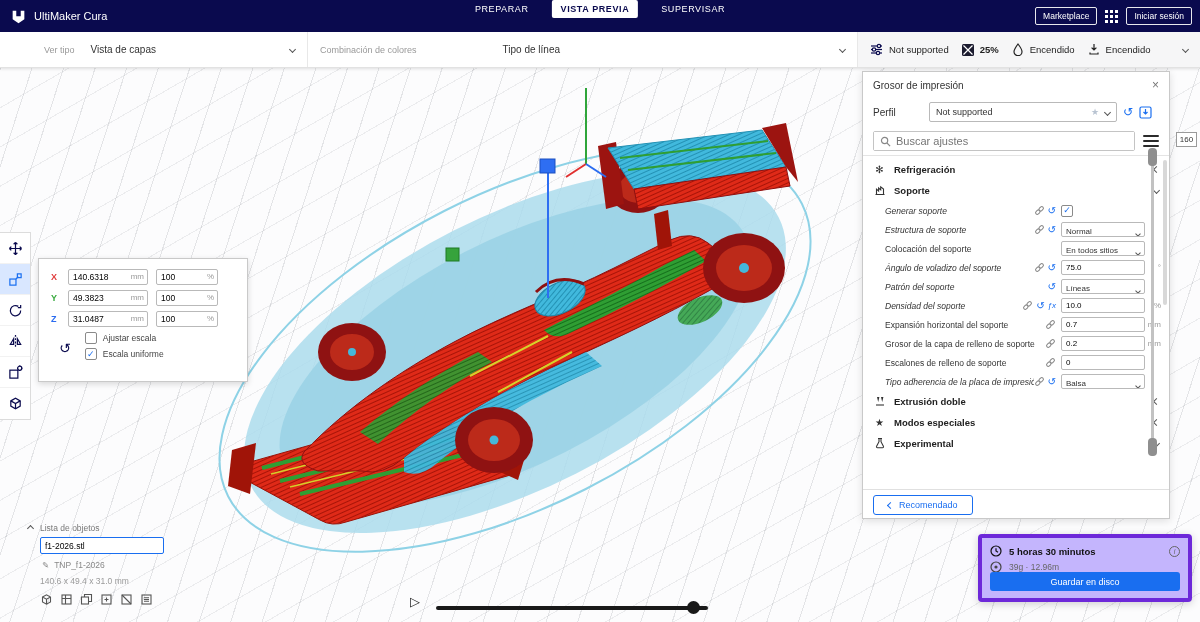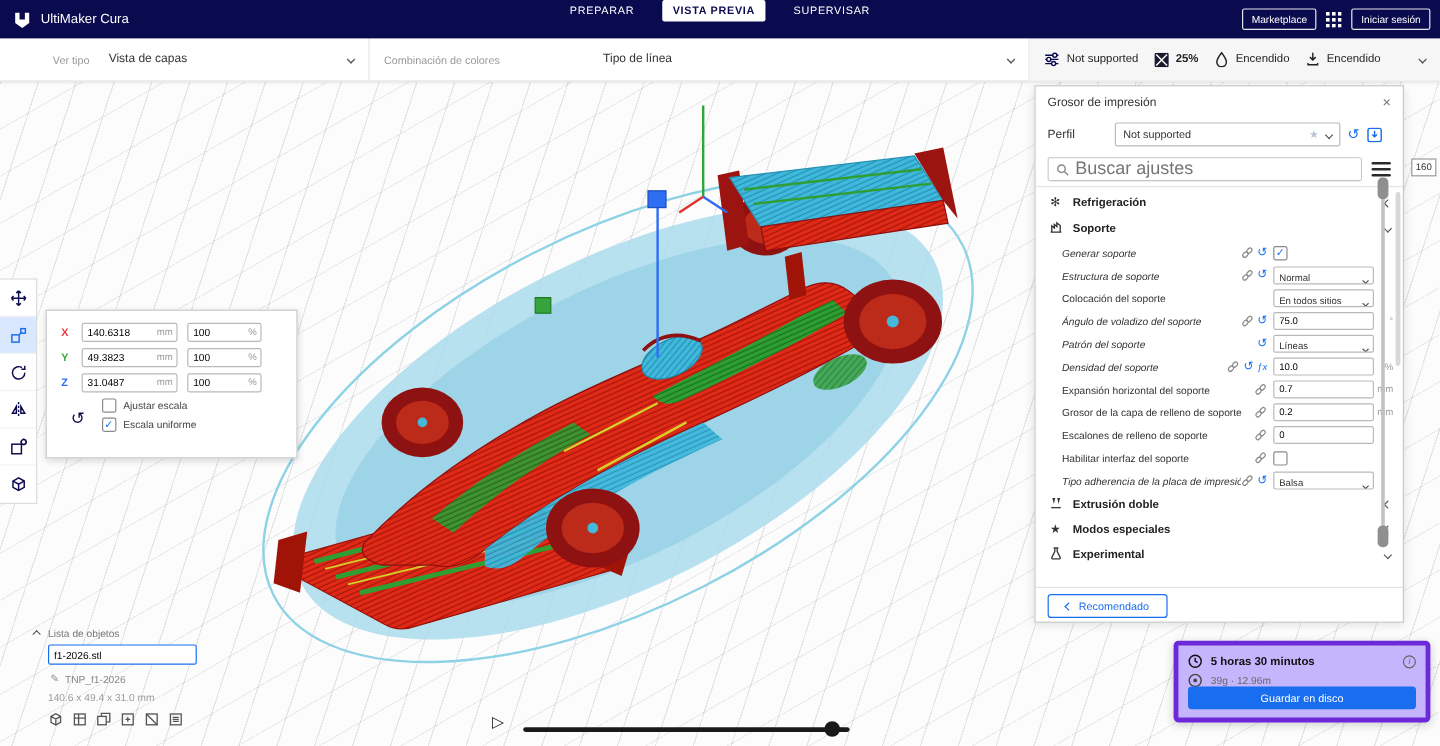--- a/index.html
+++ b/index.html
@@ -73,21 +73,21 @@
 .sp-title-text{font-size:10px;color:#333}
 .sp-close{color:#777;font-size:12px;line-height:1}
 .sp-profile{height:28px;display:flex;align-items:center;padding:0 10px;gap:6px}
 .plabel{font-size:10px;width:50px}
 .profile-sel{position:relative;width:188px;height:20px;border:1px solid #b9b9b9;border-radius:2px;display:flex;align-items:center;padding:0 32px 0 6px;font-size:9px;background:#fff}
 .profile-sel .star{position:absolute;right:17px;color:#b9c4d2;font-size:9px;line-height:1}
 .profile-sel .chev{position:absolute;right:6px}
 .blue-ic{color:#196ef0;font-size:12px;line-height:1}
 .sp-search{height:30px;display:flex;align-items:center;padding:0 10px;gap:8px;border-bottom:1px solid #e4e4e4}
 .search-box{position:relative;flex:1;height:20px;border:1px solid #c4c4c4;border-radius:2px;background:#fff}
-.search-box input{border:none;width:100%;height:100%;padding:0 4px 0 22px;font-size:15px}
+.search-box input{border:none;width:100%;height:100%;padding:0 4px 0 22px;font-size:11px}
 .search-box svg{position:absolute;left:6px;top:4px}
 .burger{display:flex;flex-direction:column;gap:3px;width:16px}
 .burger i{height:2px;background:#2b2b2b;border-radius:1px;display:block}
 .sp-list{height:333px;overflow:hidden;position:relative;padding-top:3px}
 .sec{height:21px;display:flex;align-items:center;padding:0 10px;gap:8px}
 .sicon{width:13px;text-align:center;color:#333;font-size:10px;line-height:1;flex:0 0 auto}
 .sname{flex:1;font-weight:bold;font-size:9.5px;color:#222;white-space:nowrap;overflow:hidden}
 .srow{height:19px;display:flex;align-items:center;padding:0 8px 0 22px}
 .lbl{flex:1;font-size:8.5px;color:#333;white-space:nowrap;overflow:hidden}
 .lbl.it{font-style:italic}
@@ -542,35 +542,20 @@
             <svg width="11" height="11" viewBox="0 0 12 12">
               <g fill="none" stroke="#888" stroke-width="1.1" transform="rotate(-45 6 6)">
                 <rect x="0.7" y="4.2" width="5.4" height="3.6" rx="1.8"></rect>
                 <rect x="5.9" y="4.2" width="5.4" height="3.6" rx="1.8"></rect>
               </g>
             </svg>
           </span>
         <span class="ctl"><input class="ipt" value="0" style=""></span>
         <span class="unit"></span>
       </div>
-      <div class="srow">
-        <span class="lbl">Habilitar interfaz del soporte</span>
-        <span class="icons">
-            <svg width="11" height="11" viewBox="0 0 12 12">
-              <g fill="none" stroke="#888" stroke-width="1.1" transform="rotate(-45 6 6)">
-                <rect x="0.7" y="4.2" width="5.4" height="3.6" rx="1.8"></rect>
-                <rect x="5.9" y="4.2" width="5.4" height="3.6" rx="1.8"></rect>
-              </g>
-            </svg>
-          </span>
-        <span class="ctl">
-            <span class="cb"></span>
-          </span>
-        <span class="unit"></span>
-      </div>
 
       <div class="srow">
         <span class="lbl it">Tipo adherencia de la placa de impresión</span>
         <span class="icons">
             <svg width="11" height="11" viewBox="0 0 12 12">
               <g fill="none" stroke="#888" stroke-width="1.1" transform="rotate(-45 6 6)">
                 <rect x="0.7" y="4.2" width="5.4" height="3.6" rx="1.8"></rect>
                 <rect x="5.9" y="4.2" width="5.4" height="3.6" rx="1.8"></rect>
               </g>
             </svg>

